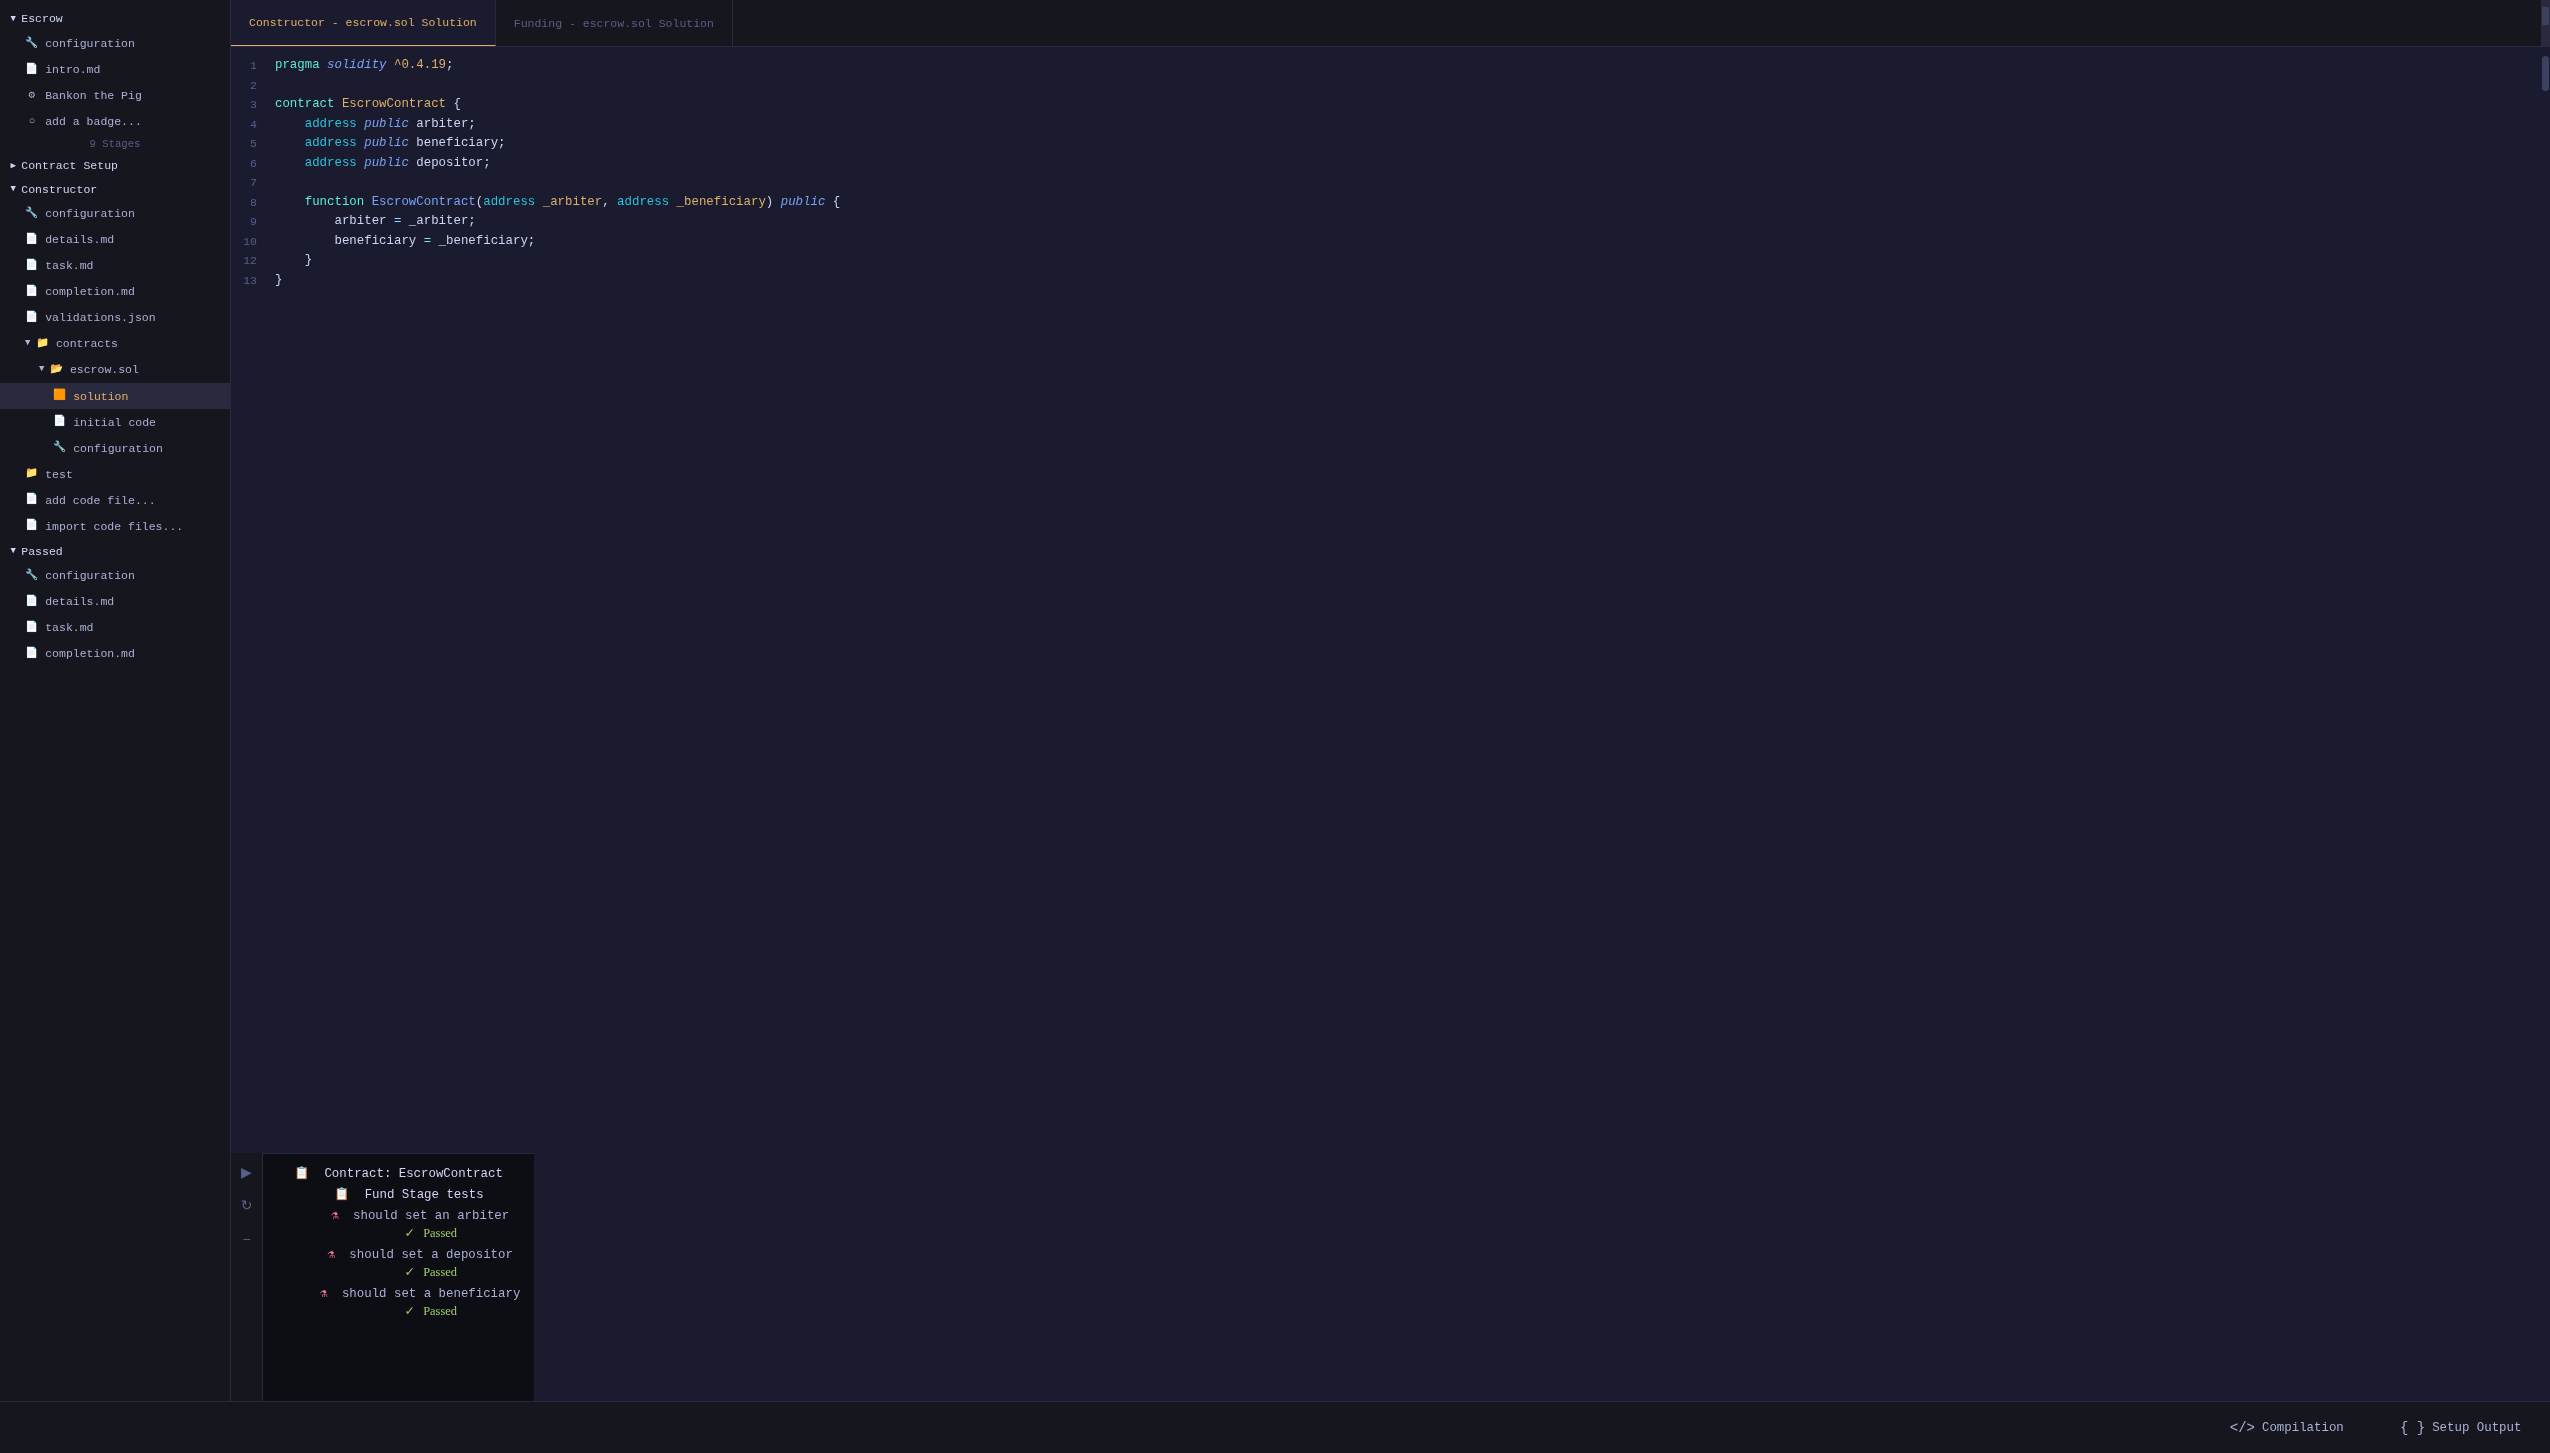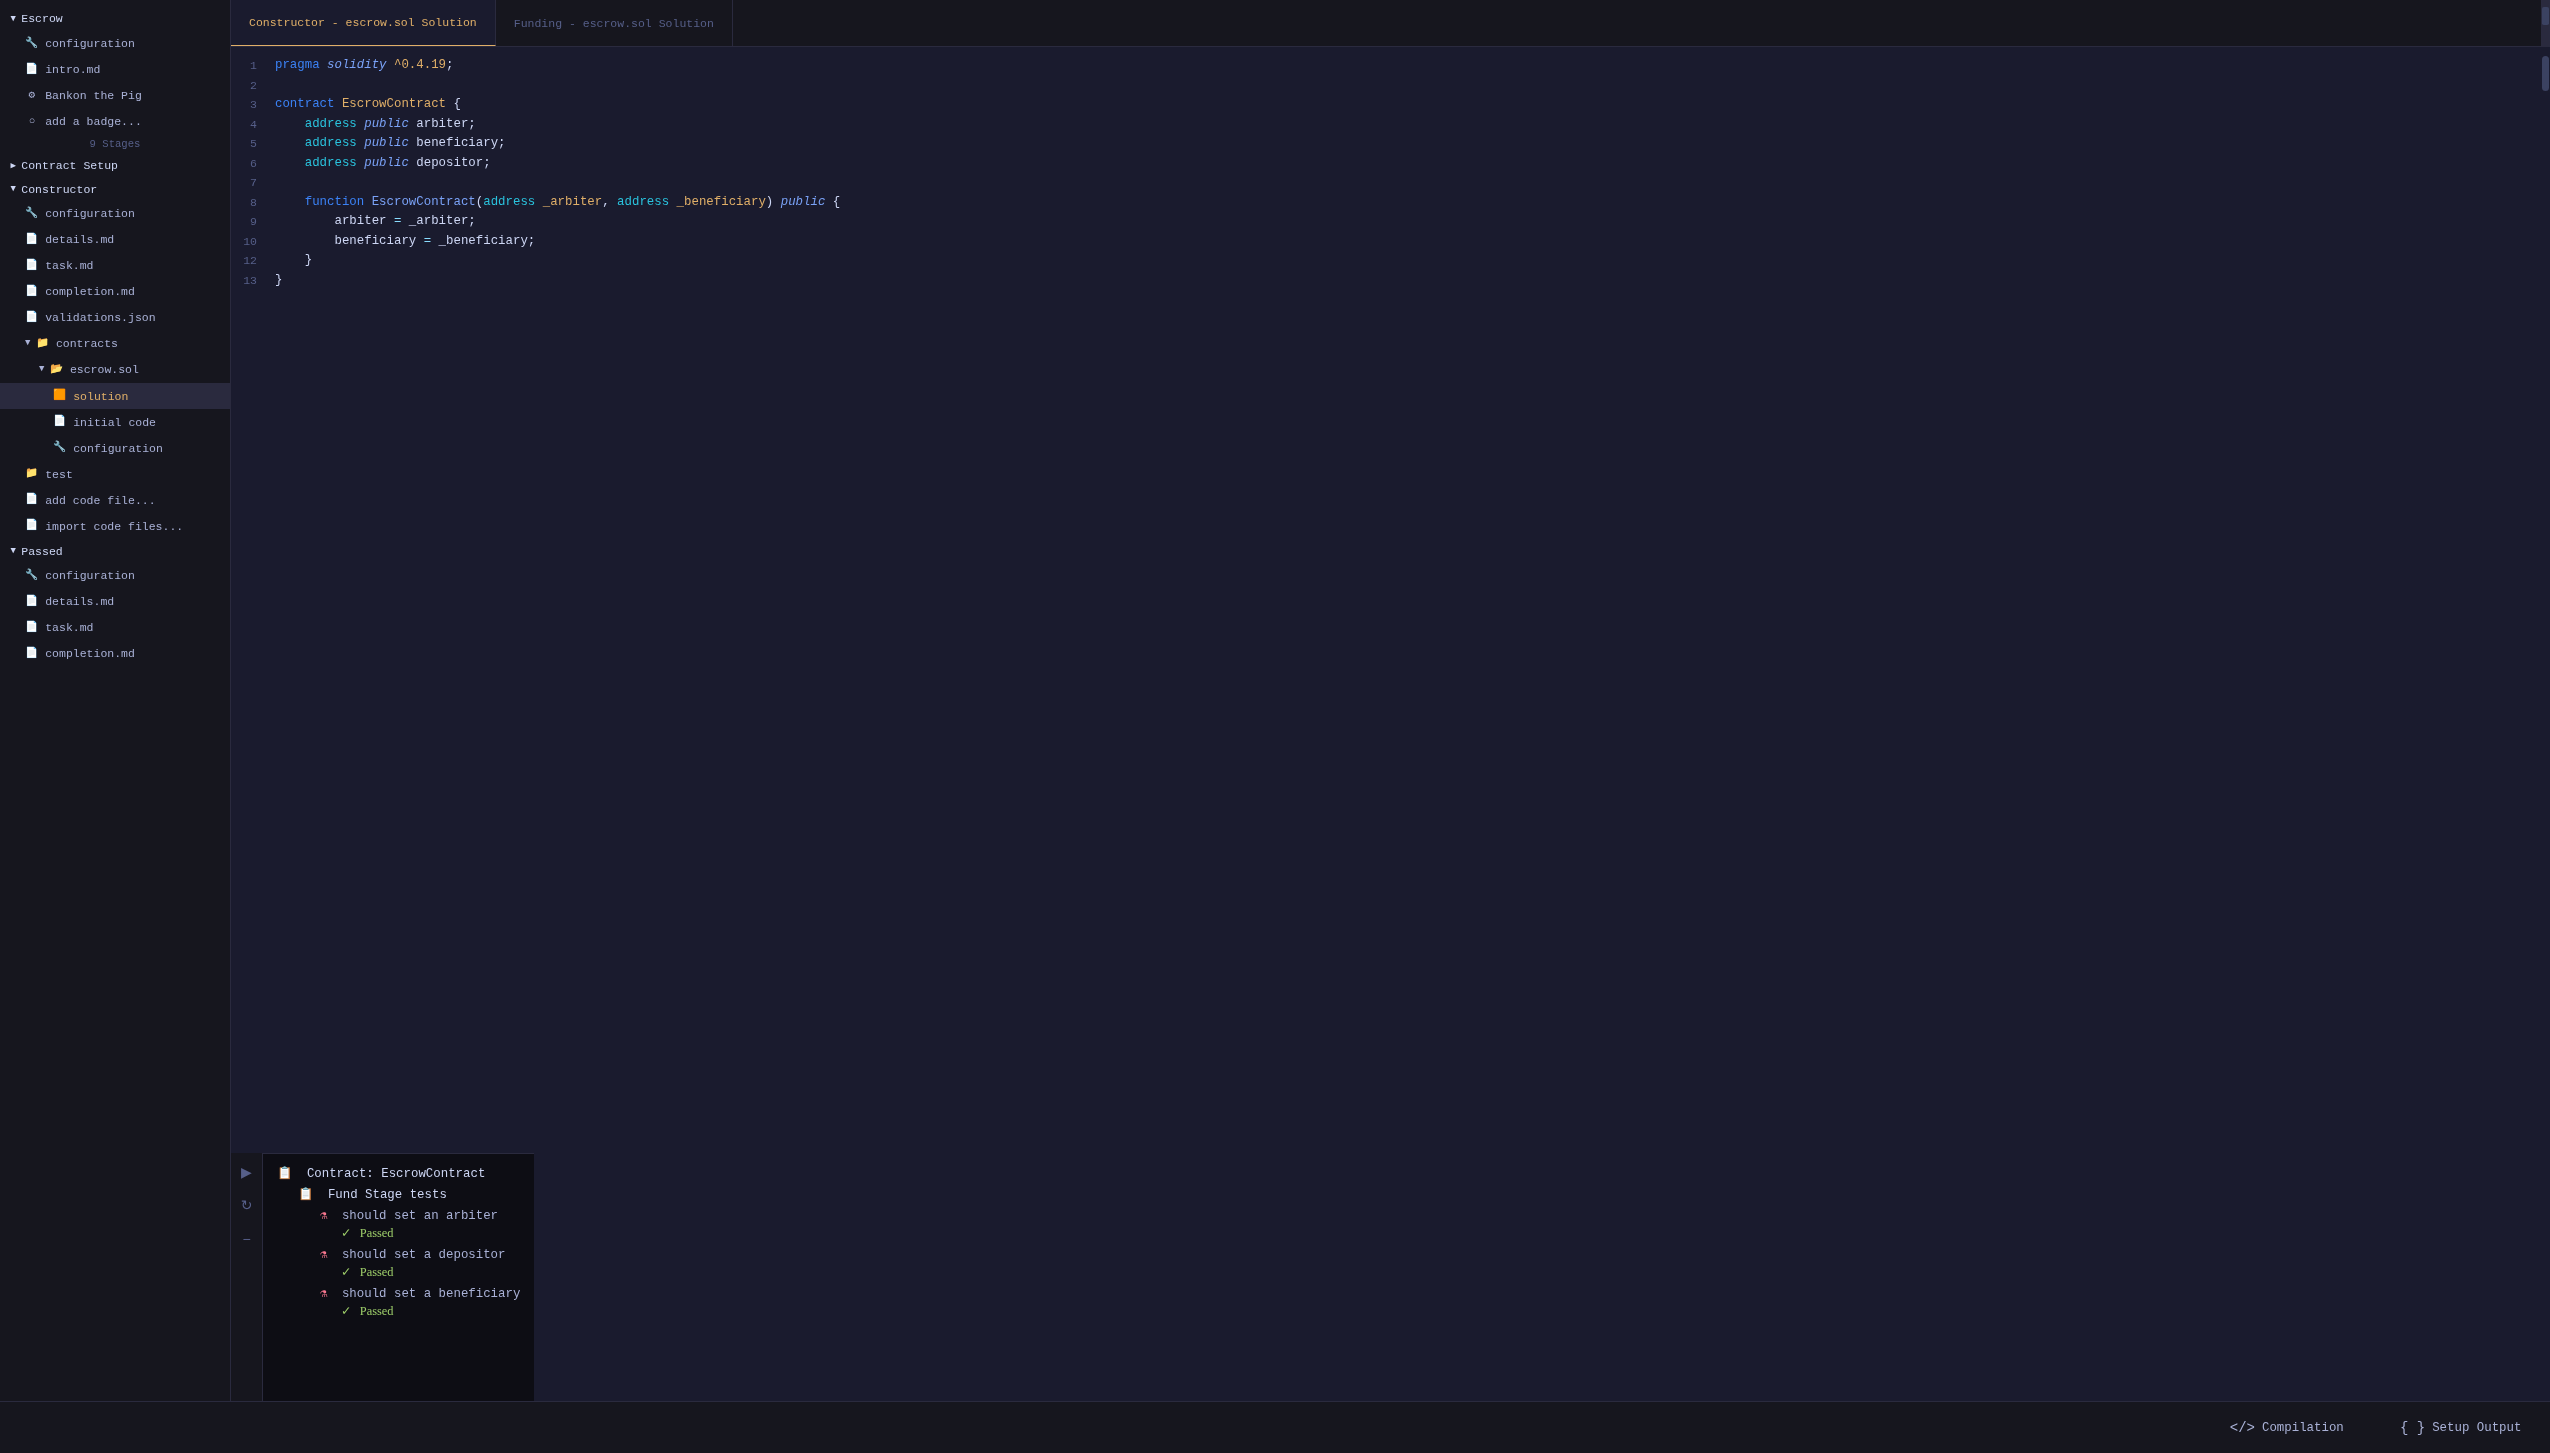--- a/index.html
+++ b/index.html
@@ -150,38 +150,39 @@
     }
 
     .line-content {
       flex: 1;
       white-space: pre;
       font-size: 12.4px;
       color: #cdd6f4;
     }
 
     
-    .kw { color: #3b82f6; }
+    .kw { color: #5eead4; }
     .kw-blue { color: #7aa2f7; font-style: italic; }
     .fn { color: #7aa2f7; }
     .pragma-val { color: #e0af68; }
     .type { color: #2ac3de; }
     .contract-name { color: #e0af68; }
     .bracket { color: #cdd6f4; }
     .param { color: #e0af68; }
     .op { color: #89ddff; }
 
     
     .bottom-panel {
       height: 248px;
       background: #0d0d14;
       border-top: 1.8px solid #2a2a3e;
       overflow-y: auto;
       padding: 10.6px 14px;
       font-size: 12.4px;
+      text-align: center;
     }
 
     .test-contract {
       color: #cdd6f4;
       margin-bottom: 5.3px;
     }
 
     .test-suite {
       padding-left: 21px;
       color: #cdd6f4;

